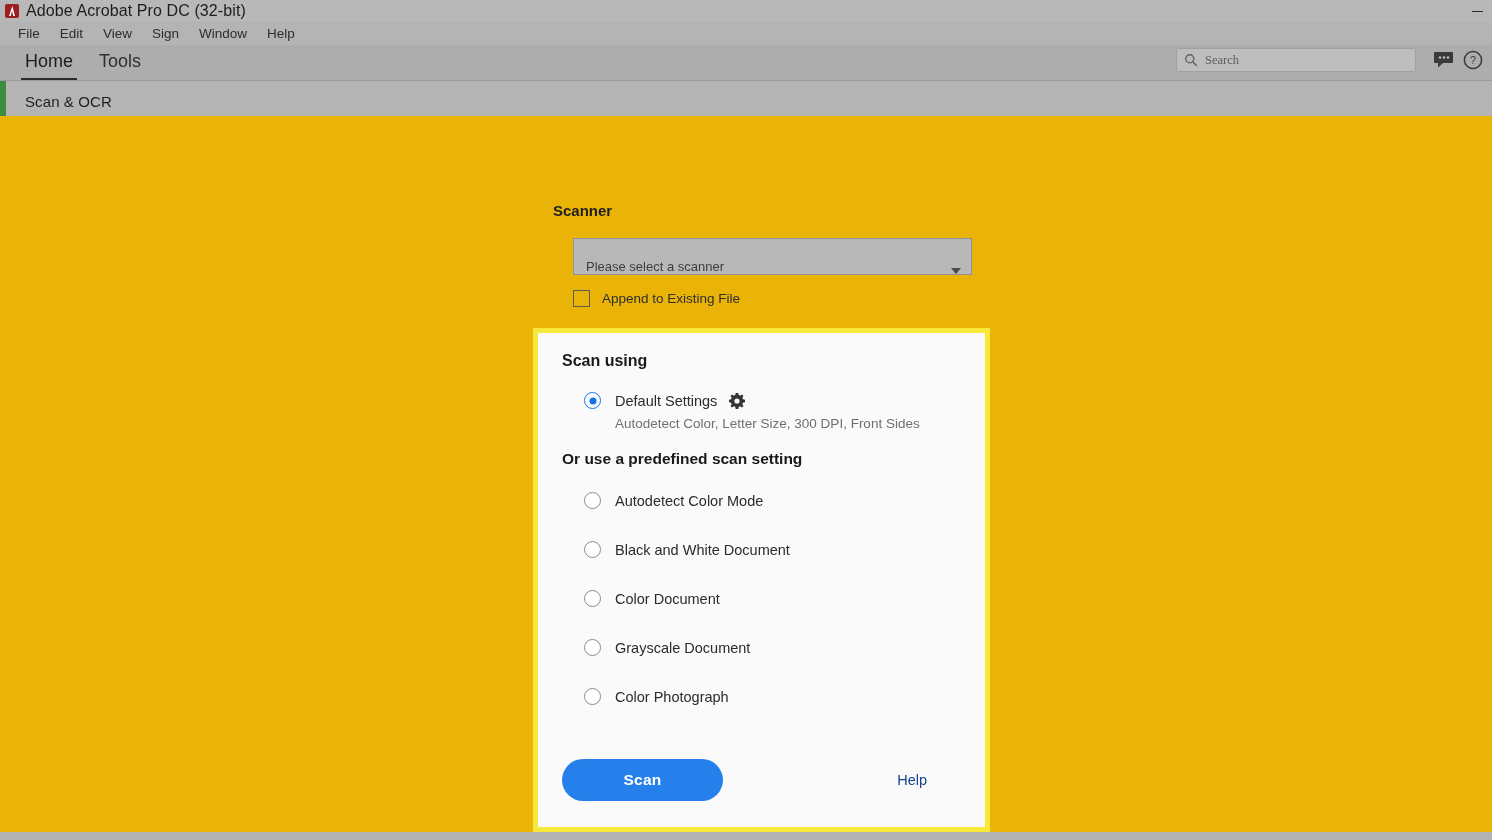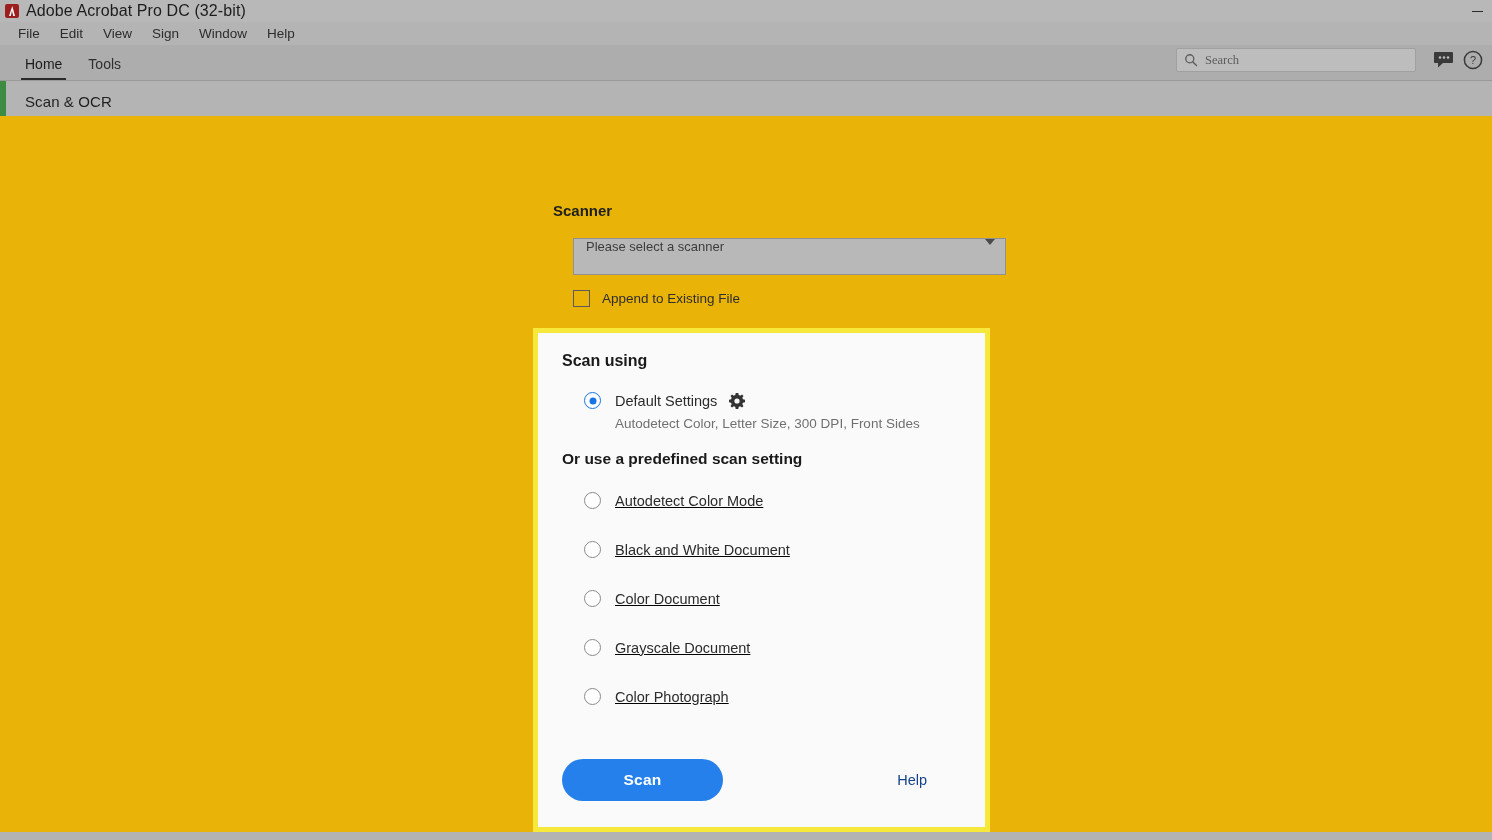--- a/index.html
+++ b/index.html
@@ -99,21 +99,21 @@
     align-items: flex-end;
   }
   .tabs {
     display: flex;
     align-items: flex-end;
     height: 36px;
     padding-left: 12px;
   }
   .tab {
     position: relative;
-    font-size: 14px;
+    font-size: 18px;
     color: #2f2f2f;
     padding: 0 13px 8px 13px;
     cursor: default;
   }
   .tab.active { color: #1c1c1c; }
   .tab.active::after {
     content: "";
     position: absolute;
     left: 9px; right: 9px;
     bottom: 0;
@@ -206,26 +206,26 @@
     width: 430px;
   }
   .section-label {
     font-size: 15px;
     font-weight: bold;
     color: #1f1f1f;
     margin-bottom: 19px;
   }
   .scanner-select {
     margin-left: 20px;
-    width: 433px;
+    width: 399px;
     height: 37px;
     background: #b8b8b8;
     border: 1px solid #909090;
     display: flex;
-    align-items: flex-start;
+    align-items: flex-end;
     padding: 0 10px 0 12px;
     position: relative;
   }
   .scanner-select .sel-text {
     font-size: 13px;
     color: #3d3d3d;
   }
   .sel-arrow {
     margin-left: auto;
     width: 0; height: 0;
@@ -322,21 +322,20 @@
   }
   .options {
     margin-top: 22px;
     margin-left: 22px;
   }
   .option-row {
     display: flex;
     align-items: center;
     height: 21px;
     margin-bottom: 28px;
-    text-decoration: underline;
   }
 
   .panel-footer {
     position: absolute;
     left: 24px;
     right: 24px;
     bottom: 26px;
     display: flex;
     align-items: center;
   }

